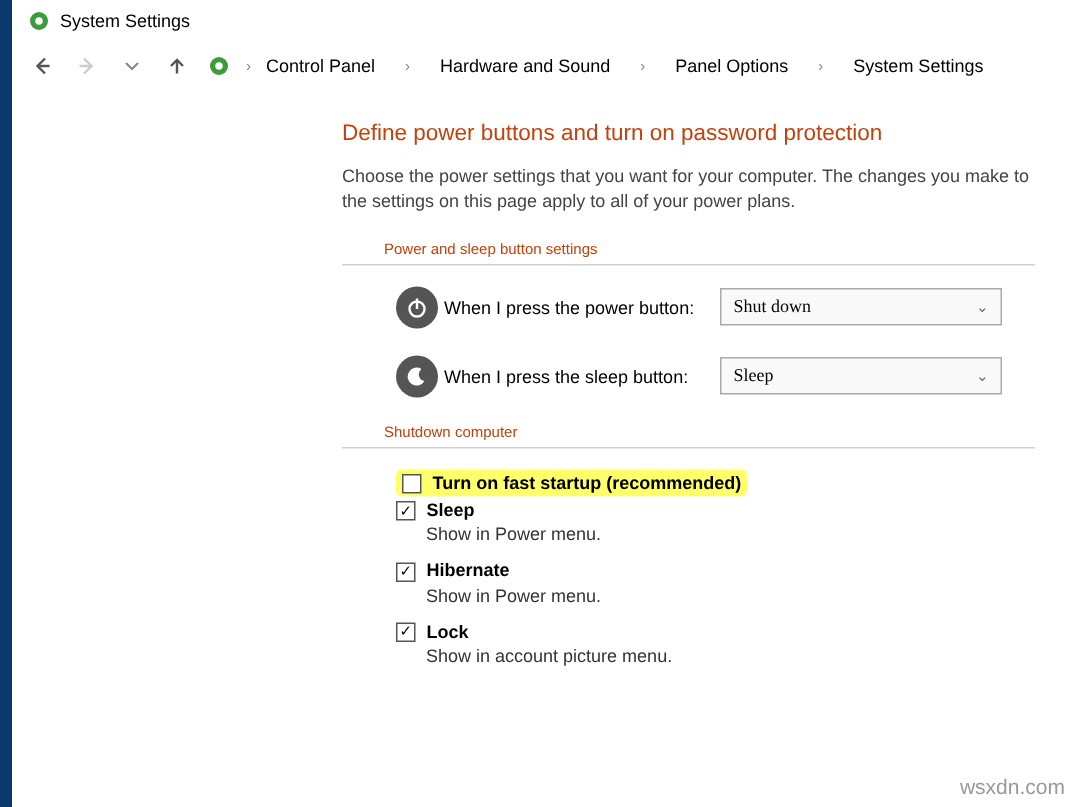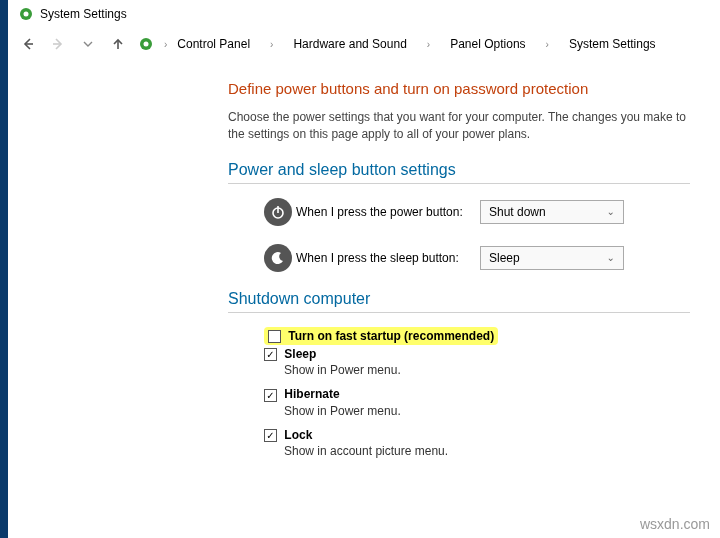--- a/index.html
+++ b/index.html
@@ -56,23 +56,24 @@
       font-weight: 400;
       margin-bottom: 12px;
     }
     .page-desc {
       font-size: 12px;
       color: #444;
       line-height: 1.4;
       margin-bottom: 18px;
     }
     .section-h {
-      font-size: 16px;
-      color: #0369a1;
+      font-size: 10px;
+      color: #c2410c;
       margin-bottom: 4px;
+      margin-left: 28px;
     }
     .divider {
       border: none;
       border-top: 1px solid #d0d0d0;
       margin: 0 0 14px 0;
     }
     .btn-row {
       display: flex;
       align-items: center;
       gap: 4px;
@@ -82,28 +83,29 @@
       width: 28px; height: 28px;
       border-radius: 50%;
       background: #555;
       display: inline-flex;
       align-items: center;
       justify-content: center;
       color: #fff;
     }
     .btn-label { font-size: 12px; width: 180px; }
     .dropdown {
-      width: 144px;
+      width: 188px;
       border: 1px solid #aaa;
       background: #f9f9f9;
       padding: 4px 8px;
       font-size: 12px;
       display: flex;
       justify-content: space-between;
       align-items: center;
+      font-family: Liberation Serif, serif;
     }
     .dropdown .chev { color: #666; font-size: 10px; }
     .shutdown-list { margin-left: 36px; }
     .chk-row {
       margin-bottom: 2px;
     }
     .chk-row.highlight {
       background: #ffff6b;
       display: inline-block;
       padding: 2px 4px;

